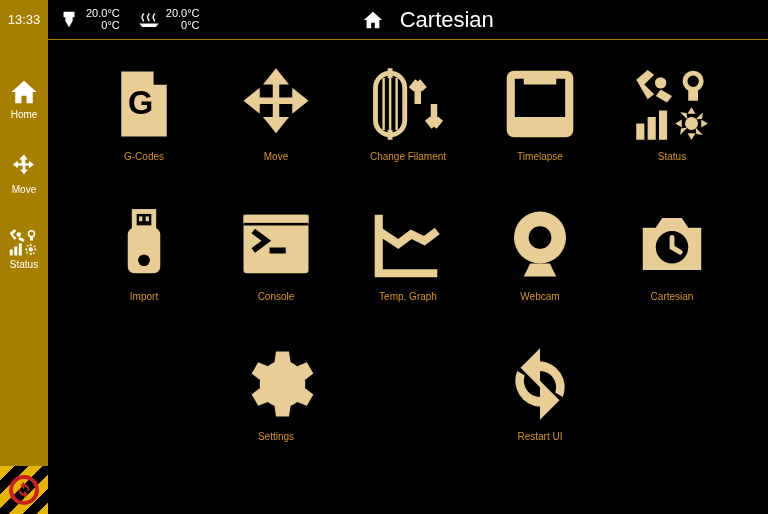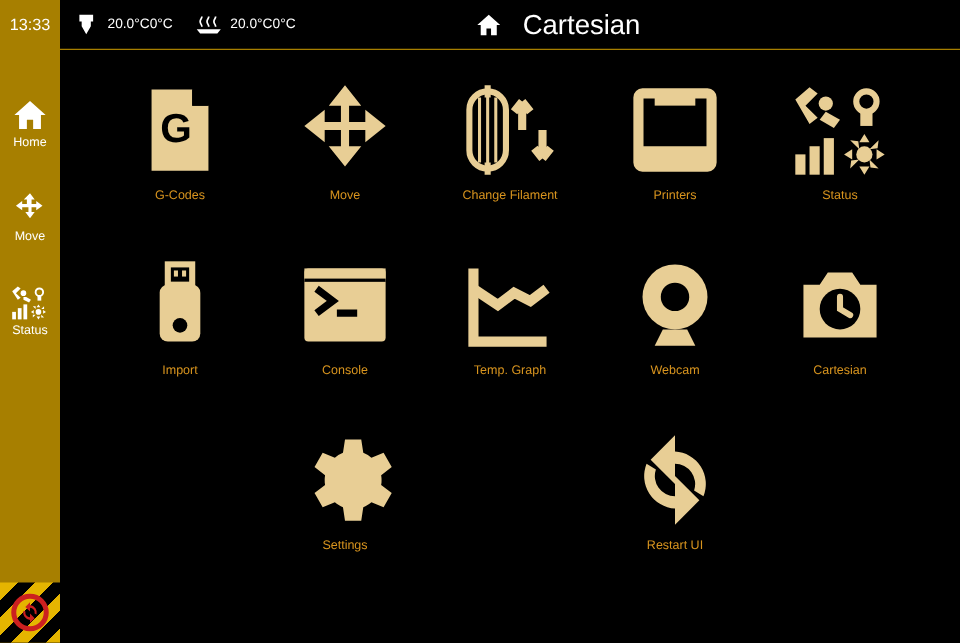--- a/index.html
+++ b/index.html
@@ -15,21 +15,21 @@
   .sidebar .navlist{margin-top:50px;display:flex;flex-direction:column;gap:32px;align-items:center;width:100%}
   .navitem{display:flex;flex-direction:column;align-items:center;gap:2px;cursor:pointer;width:100%}
   .navitem .lbl{font-size:10px}
   .navitem svg{width:30px;height:30px;fill:#fff}
   .hazard{position:absolute;left:0;bottom:0;width:48px;height:48px;background:repeating-linear-gradient(135deg,#e5b500 0 10px,#000 10px 20px);display:flex;align-items:center;justify-content:center}
   .hazard .circ{width:30px;height:30px;border-radius:50%;border:4px solid #cc2020;display:flex;align-items:center;justify-content:center}
   .hazard svg{width:18px;height:18px;fill:#cc2020}
   .topbar{position:absolute;left:48px;top:0;right:0;height:40px;display:flex;align-items:center;padding:0 10px;color:#fff;border-bottom:1px solid var(--gold)}
   .tempgrp{display:flex;align-items:center;gap:6px;margin-right:18px}
   .tempgrp svg{width:22px;height:22px;fill:#fff}
-  .tempgrp .vals{display:flex;flex-direction:row;font-size:11px;line-height:1.05;text-align:right}
+  .tempgrp .vals{display:flex;flex-direction:column;font-size:11px;line-height:1.05;text-align:right}
   .title{flex:1;display:flex;justify-content:center;align-items:center;gap:16px;font-size:22px;font-weight:400}
   .title svg{width:22px;height:22px;fill:#fff}
   .grid{position:absolute;left:48px;top:45px;right:0;bottom:0;padding:20px 30px;display:grid;grid-template-columns:repeat(5,1fr);grid-auto-rows:140px;gap:0;justify-items:center;align-items:start}
   .tile{display:flex;flex-direction:column;align-items:center;gap:8px;cursor:pointer;width:130px}
   .tile .ic{width:78px;height:78px;display:flex;align-items:center;justify-content:center}
   .tile .ic svg{width:78px;height:78px;fill:var(--cream)}
   .tile .cap{color:var(--orange);font-size:10px;text-align:center}
   .c2{grid-column:2}
   .c4{grid-column:4}
 </style>
@@ -139,21 +139,21 @@
     <div class="cap">Change Filament</div>
   </div>
   <div class="tile">
     <div class="ic">
         <svg viewBox="0 0 24 24">
           <rect x="3" y="3" width="18" height="18" rx="1" fill="none" stroke="var(--cream)" stroke-width="2.5"></rect>
           <rect x="3" y="16" width="18" height="5" fill="var(--cream)"></rect>
           <rect x="7" y="3" width="10" height="3" fill="var(--cream)"></rect>
         </svg>
       </div>
-    <div class="cap">Printers</div>
+    <div class="cap">Timelapse</div>
   </div>
   <div class="tile">
     <div class="ic">
         <svg viewBox="0 0 48 48">
       <path d="M2 9l7-6 4 3-6 6 6 6-4 3z"></path>
       <circle cx="17" cy="11" r="3.5"></circle>
           <path d="M17 15l7 4-3 4-7-4z"></path>
       <circle cx="37" cy="10" r="5" fill="none" stroke="var(--cream)" stroke-width="3"></circle>
           <rect x="34" y="15" width="6" height="7"></rect>
       <rect x="2" y="36" width="5" height="10"></rect>

